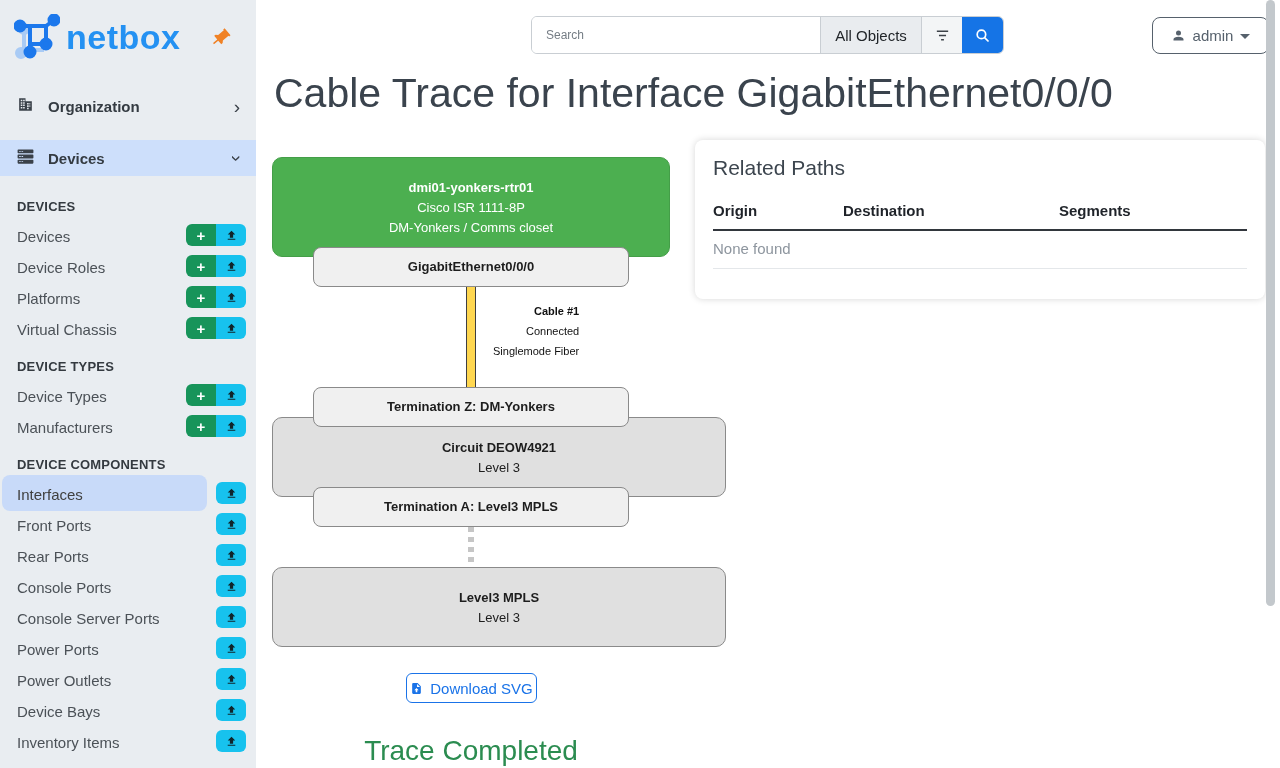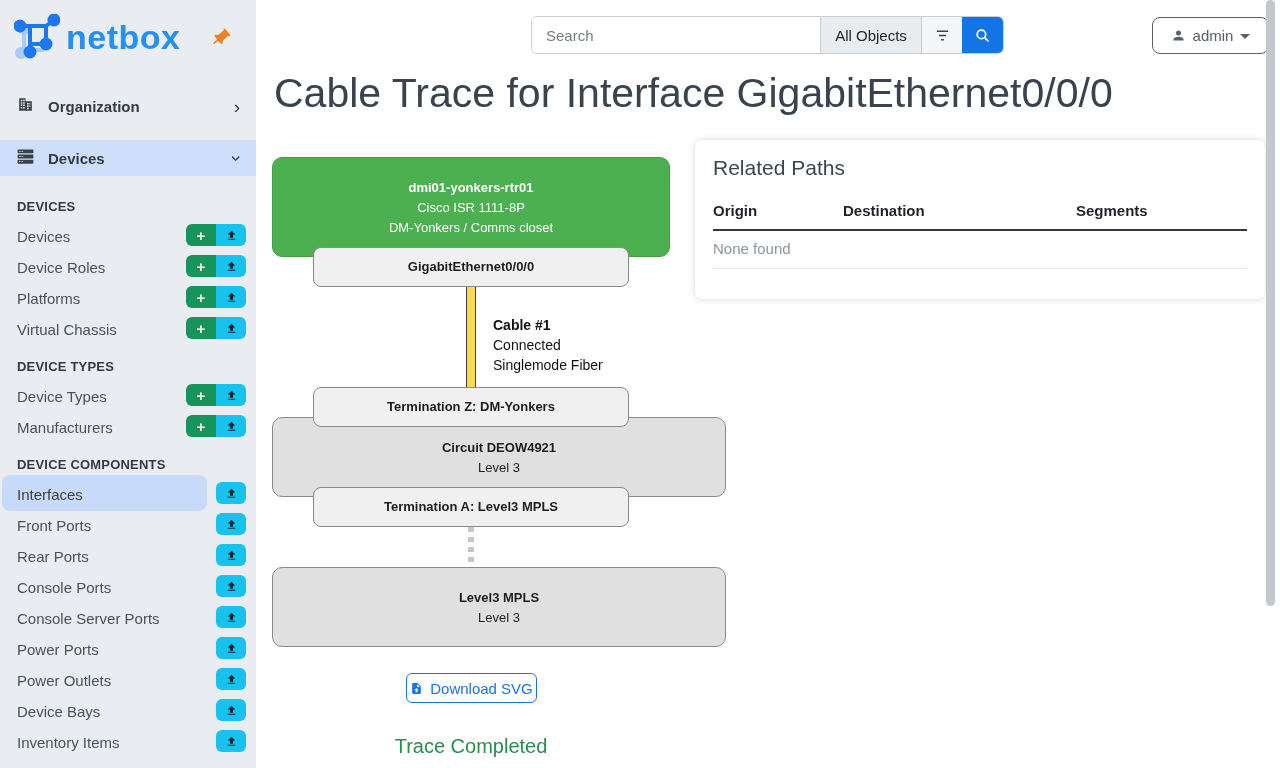--- a/index.html
+++ b/index.html
@@ -22,21 +22,21 @@
   .s-item .lbl { position:absolute; left:17px; top:50%; transform:translateY(-50%); font-size:15px; color:#4b5157; }
   .pill { position:absolute; left:2px; top:-3px; width:205px; height:36px; background:#c8daf9; border-radius:8px; }
   .btn-group { position:absolute; left:186px; top:4px; height:22px; display:flex; border-radius:6px; overflow:hidden; }
   .btn-group.single { left:216px; border-radius:6px; }
   .mini-btn { width:30px; height:22px; display:flex; align-items:center; justify-content:center; border:none; cursor:pointer; }
   .mini-add { background:#17945a; color:#fff; font-size:15px; font-weight:700; line-height:1; }
   .mini-import { background:#17c2ee; }
 
   
   #searchgroup { position:absolute; left:531px; top:16px; height:38px; display:flex; border:1px solid #c9ced3; border-radius:6px; overflow:hidden; background:#fff; }
-  #search-input { width:288px; height:100%; border:none; outline:none; padding:0 14px; font-size:15px; color:#333; font-family:"Liberation Sans",sans-serif; }
+  #search-input { width:288px; height:100%; border:none; outline:none; padding:0 14px; font-size:12px; color:#333; font-family:"Liberation Sans",sans-serif; }
   #search-input::placeholder { color:#757d85; }
   .scope { width:101px; background:#e9ecef; border-left:1px solid #c9ced3; display:flex; align-items:center; justify-content:center; font-size:15px; color:#212529; cursor:pointer; }
   .filter-btn { width:41px; background:#f3f5f6; border-left:1px solid #c9ced3; display:flex; align-items:center; justify-content:center; cursor:pointer; border:none; border-left:1px solid #c9ced3; }
   .search-btn { width:41px; background:#1574e6; border:none; display:flex; align-items:center; justify-content:center; cursor:pointer; }
 
   #admin-btn { position:absolute; left:1152px; top:17px; width:117px; height:37px; border:1px solid #56616c; border-radius:8px; background:#fff; display:flex; align-items:center; justify-content:center; gap:7px; cursor:pointer; color:#56616c; font-size:15px; font-family:"Liberation Sans",sans-serif; }
   .caret { width:0; height:0; border-left:5px solid transparent; border-right:5px solid transparent; border-top:5px solid #56616c; margin-top:2px; }
 
   
   #page-title { position:absolute; left:274px; top:70px; font-size:41px; font-weight:400; color:#3a434d; }
@@ -49,32 +49,32 @@
   .near-end { left:0; top:0; width:398px; height:100px; background:#4caf50; border-color:#449e48; border-radius:10px; padding-top:20px; z-index:1; }
   .near-end .b-line { color:#fff; }
   .small-box { left:41px; width:316px; height:40px; background:#f0f0f0; border-radius:8px; display:flex; align-items:center; justify-content:center; z-index:3; }
   .iface { top:90px; }
   .termz { top:230px; }
   .terma { top:330px; }
   .bigbox { left:0; width:454px; height:80px; background:#e0e0e0; border-radius:10px; padding-top:20px; z-index:2; }
   .circuit { top:260px; }
   .farend { top:410px; }
   .cable-line { position:absolute; left:194px; top:130px; width:10px; height:100px; background:#ffd750; border-left:1.5px solid #3f3f3f; border-right:1.5px solid #3f3f3f; z-index:0; }
-  .cable-label { position:absolute; left:221px; top:158px; text-align:left; font-size:14px; line-height:20px; color:#111; z-index:4; }
+  .cable-label { position:absolute; left:221px; top:144px; text-align:right; font-size:11px; line-height:20px; color:#111; z-index:4; }
   .cable-label .b-bold { font-weight:700; }
   .dashed { position:absolute; left:196px; top:370px; width:6px; height:40px; background:repeating-linear-gradient(to bottom,#c6c6c6 0 5px,transparent 5px 10px); z-index:0; }
   #dl-btn { position:absolute; left:134px; top:516px; width:131px; height:30px; border:1px solid #1a73e8; border-radius:6px; background:#fff; color:#1a73e8; font-size:15px; display:flex; align-items:center; justify-content:center; gap:7px; cursor:pointer; font-family:"Liberation Sans",sans-serif; }
-  #trace-status { position:absolute; left:0; top:578px; width:398px; text-align:center; font-size:20px; color:#2b8c50; }
+  #trace-status { position:absolute; left:0; top:578px; width:398px; text-align:center; font-size:28px; color:#2b8c50; }
 
   
   #related { position:absolute; left:695px; top:140px; width:570px; height:159px; background:#fff; border-radius:8px; box-shadow:0 0 7px rgba(0,0,0,.16); padding:16px 18px; }
   #related h2 { font-size:21px; font-weight:400; color:#3c454e; margin-bottom:22px; }
   .rp-header { display:flex; border-bottom:2px solid #32373d; padding-bottom:10px; }
   .rp-header span { font-size:15px; font-weight:700; color:#1f2329; }
-  .c-origin { width:130px; } .c-dest { width:216px; } .c-seg { flex:1;margin-left:17px; }
+  .c-origin { width:130px; } .c-dest { width:216px; } .c-seg { flex:1; }
   .rp-empty { padding:9px 0 11px; font-size:15px; color:#8d959e; border-bottom:1px solid #e4e7ea; }
 
   
   #scrollbar-thumb { position:absolute; left:1266px; top:0; width:9px; height:606px; background:#c3c8cc; border-radius:5px; }
 </style>
 </head>
 <body>
 
 <div id="sidebar">
   <div class="logo-row">

